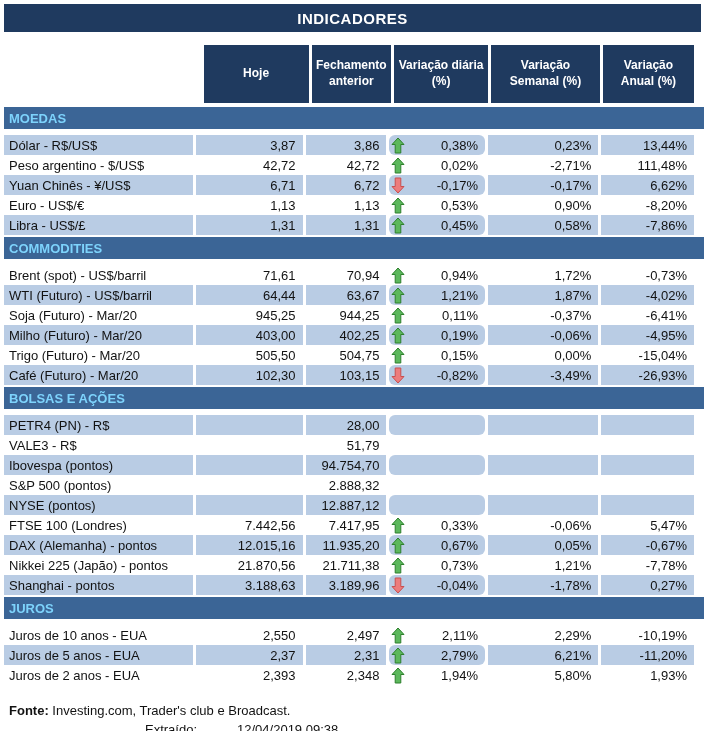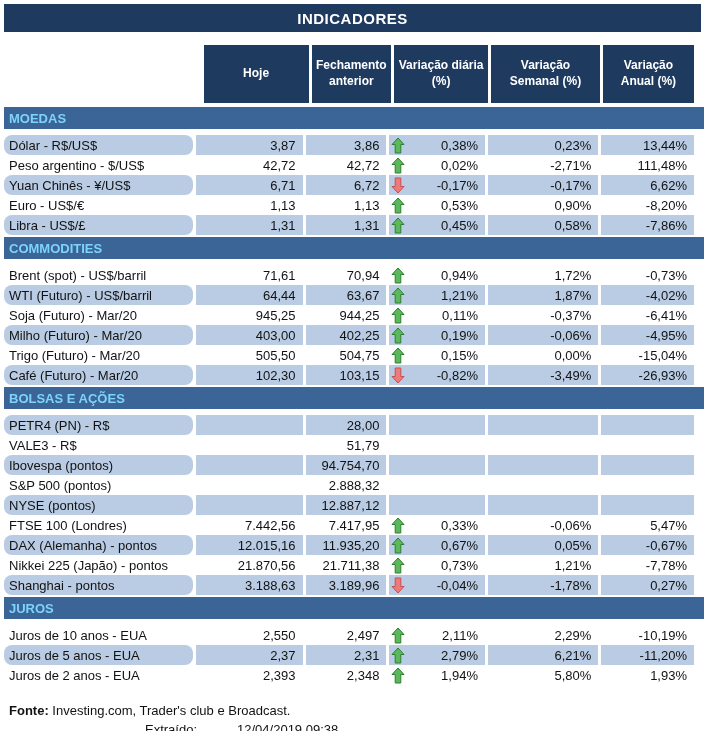--- a/index.html
+++ b/index.html
@@ -67,28 +67,28 @@
     column-gap:var(--gap);
     height:20px;
     align-items:stretch;
   }
   .cell{
     display:flex;align-items:center;
     font-size:13px;
     overflow:hidden;white-space:nowrap;
   }
   .row.shaded .cell{background:var(--alt);}
-  .c-label{width:var(--label-w);padding-left:5px;justify-content:flex-start;border-radius:8px;}
+  .c-label{width:var(--label-w);padding-left:5px;justify-content:flex-start;}
   .c-hoje{width:var(--hoje-w);}
   .c-fech{width:var(--fech-w);}
   .c-diaria{width:var(--diaria-w);}
   .c-semanal{width:var(--semanal-w);}
   .c-anual{width:var(--anual-w);}
   .num{justify-content:flex-end;padding-right:7px;}
-  .c-diaria{position:relative;}
+  .c-diaria{position:relative;border-radius:6px;}
   .c-diaria .arr{
     position:absolute;left:1px;top:50%;transform:translateY(-50%);
     width:15px;height:18px;display:flex;align-items:center;justify-content:center;
   }
   .footer{
     margin-top:16px;
     font-size:13px;
     line-height:19px;
   }
   .footer .line1{padding-left:5px;}

